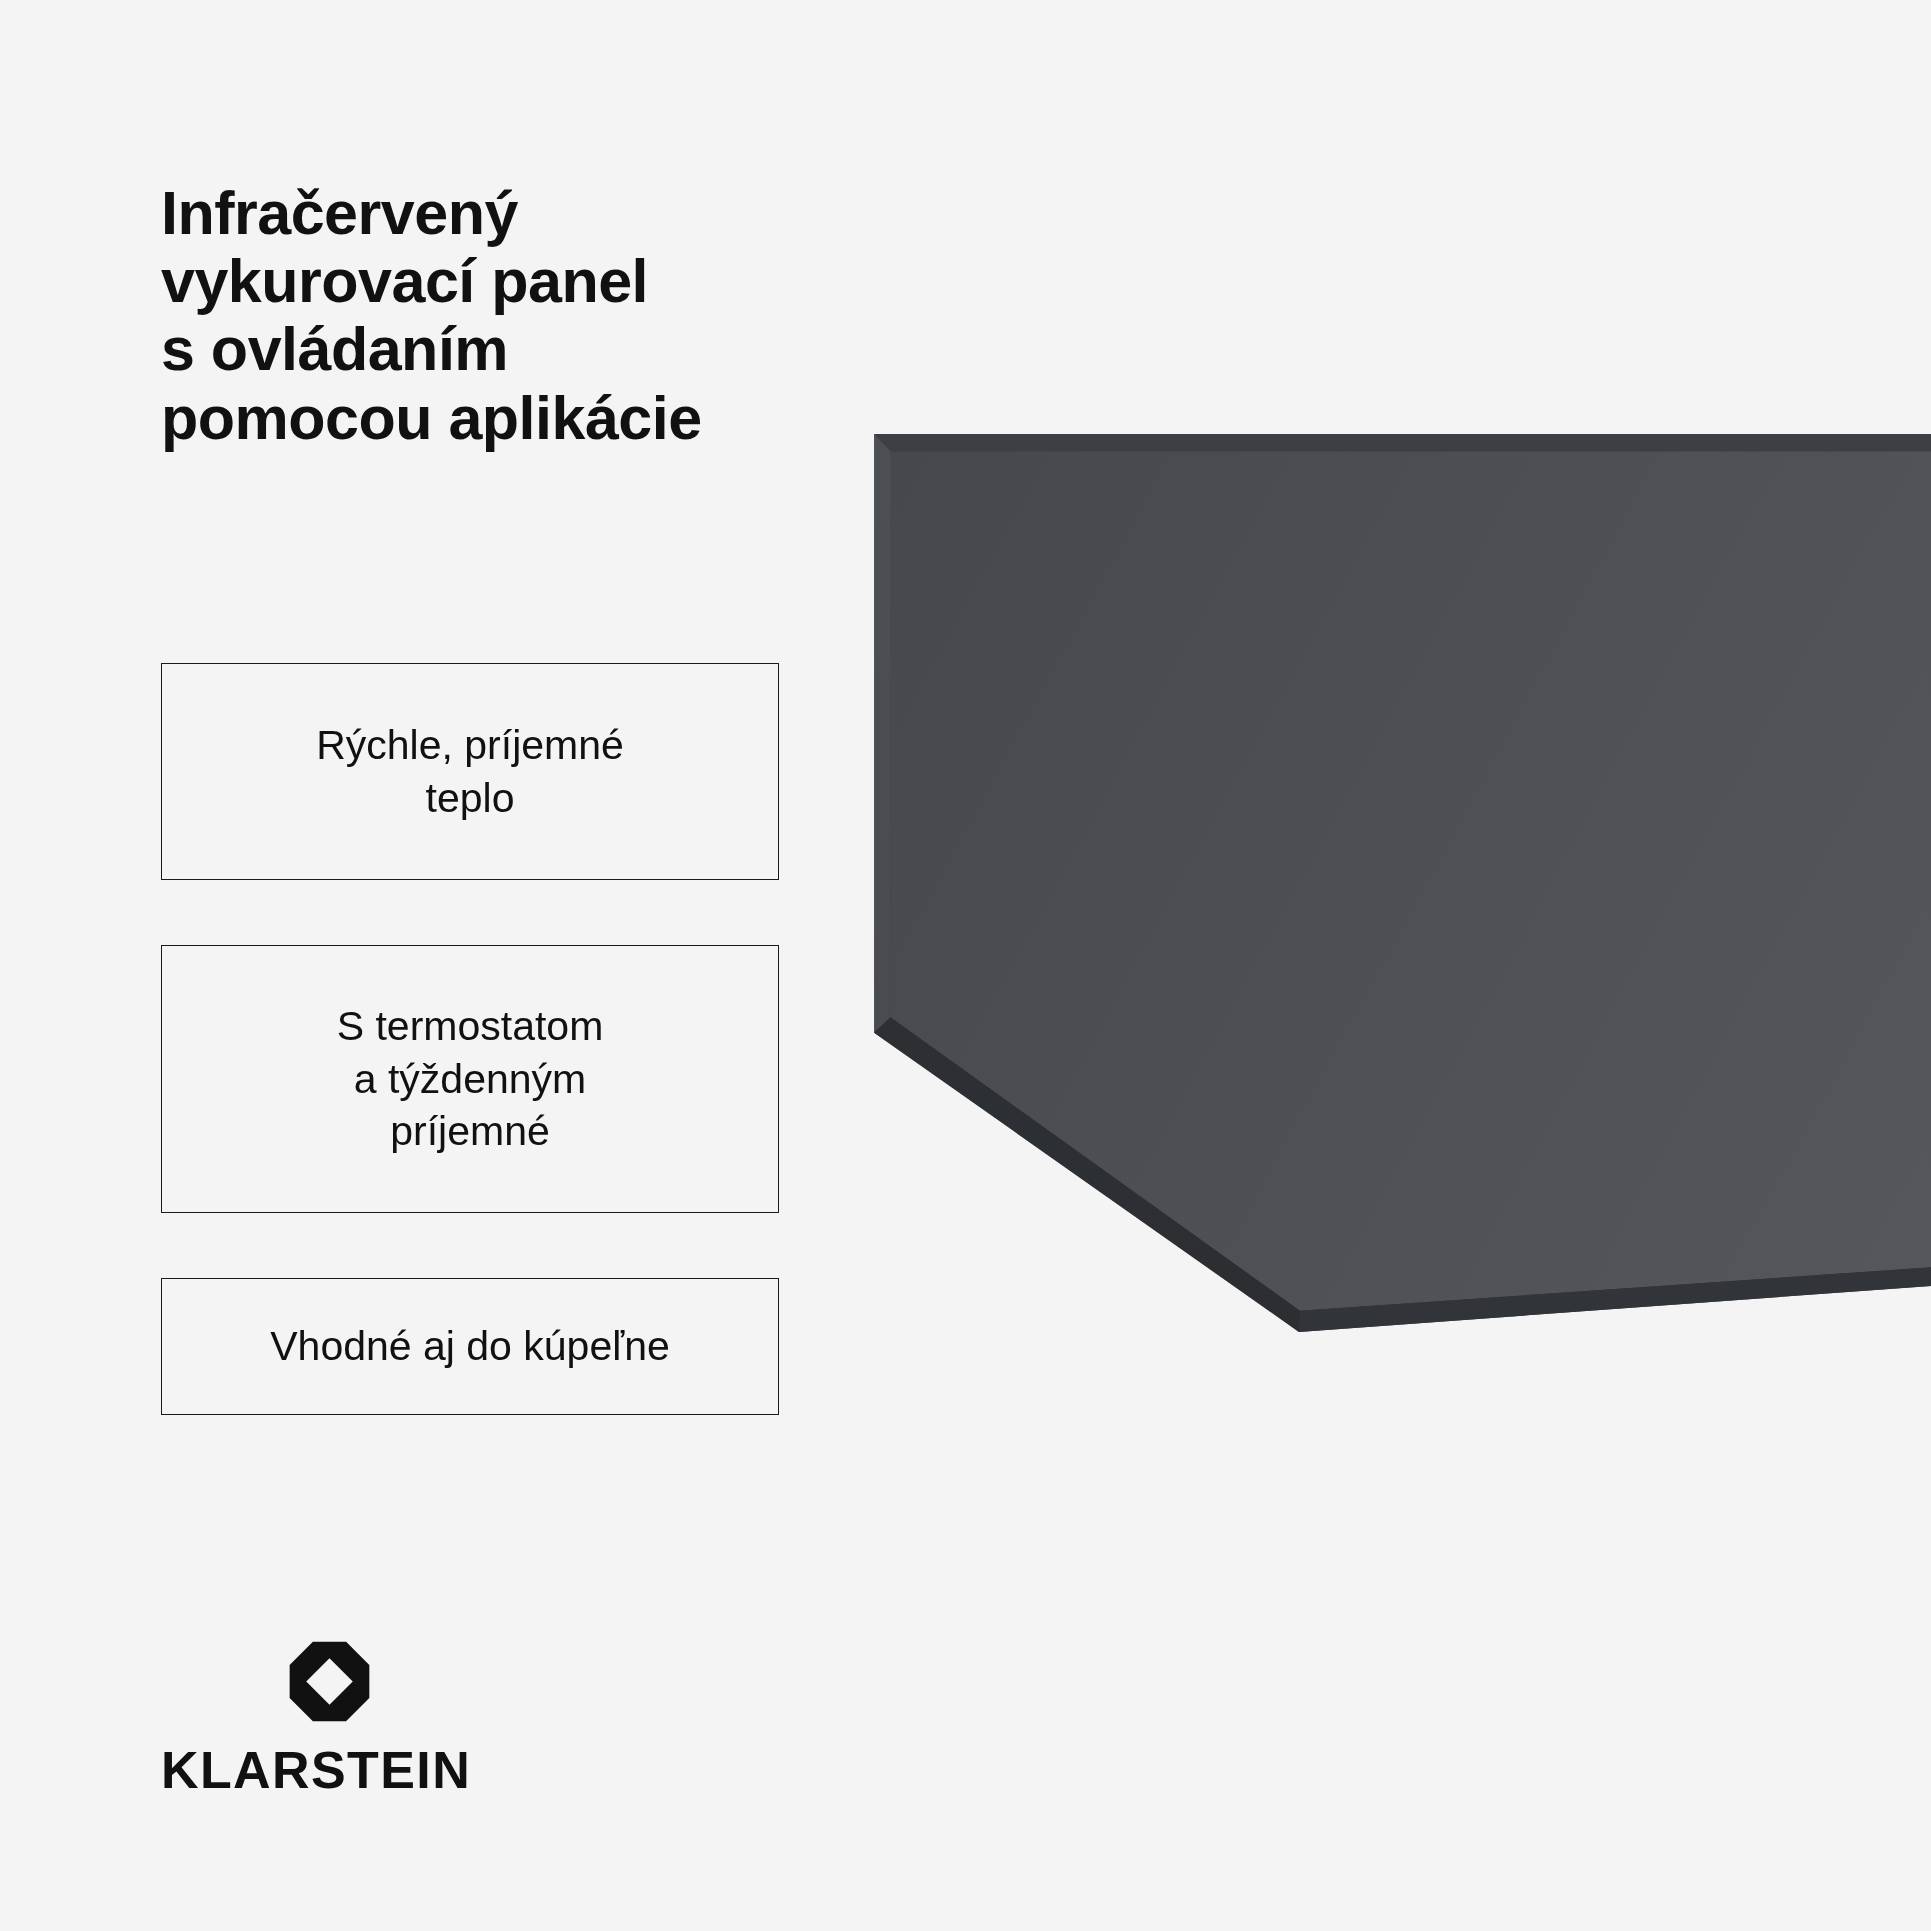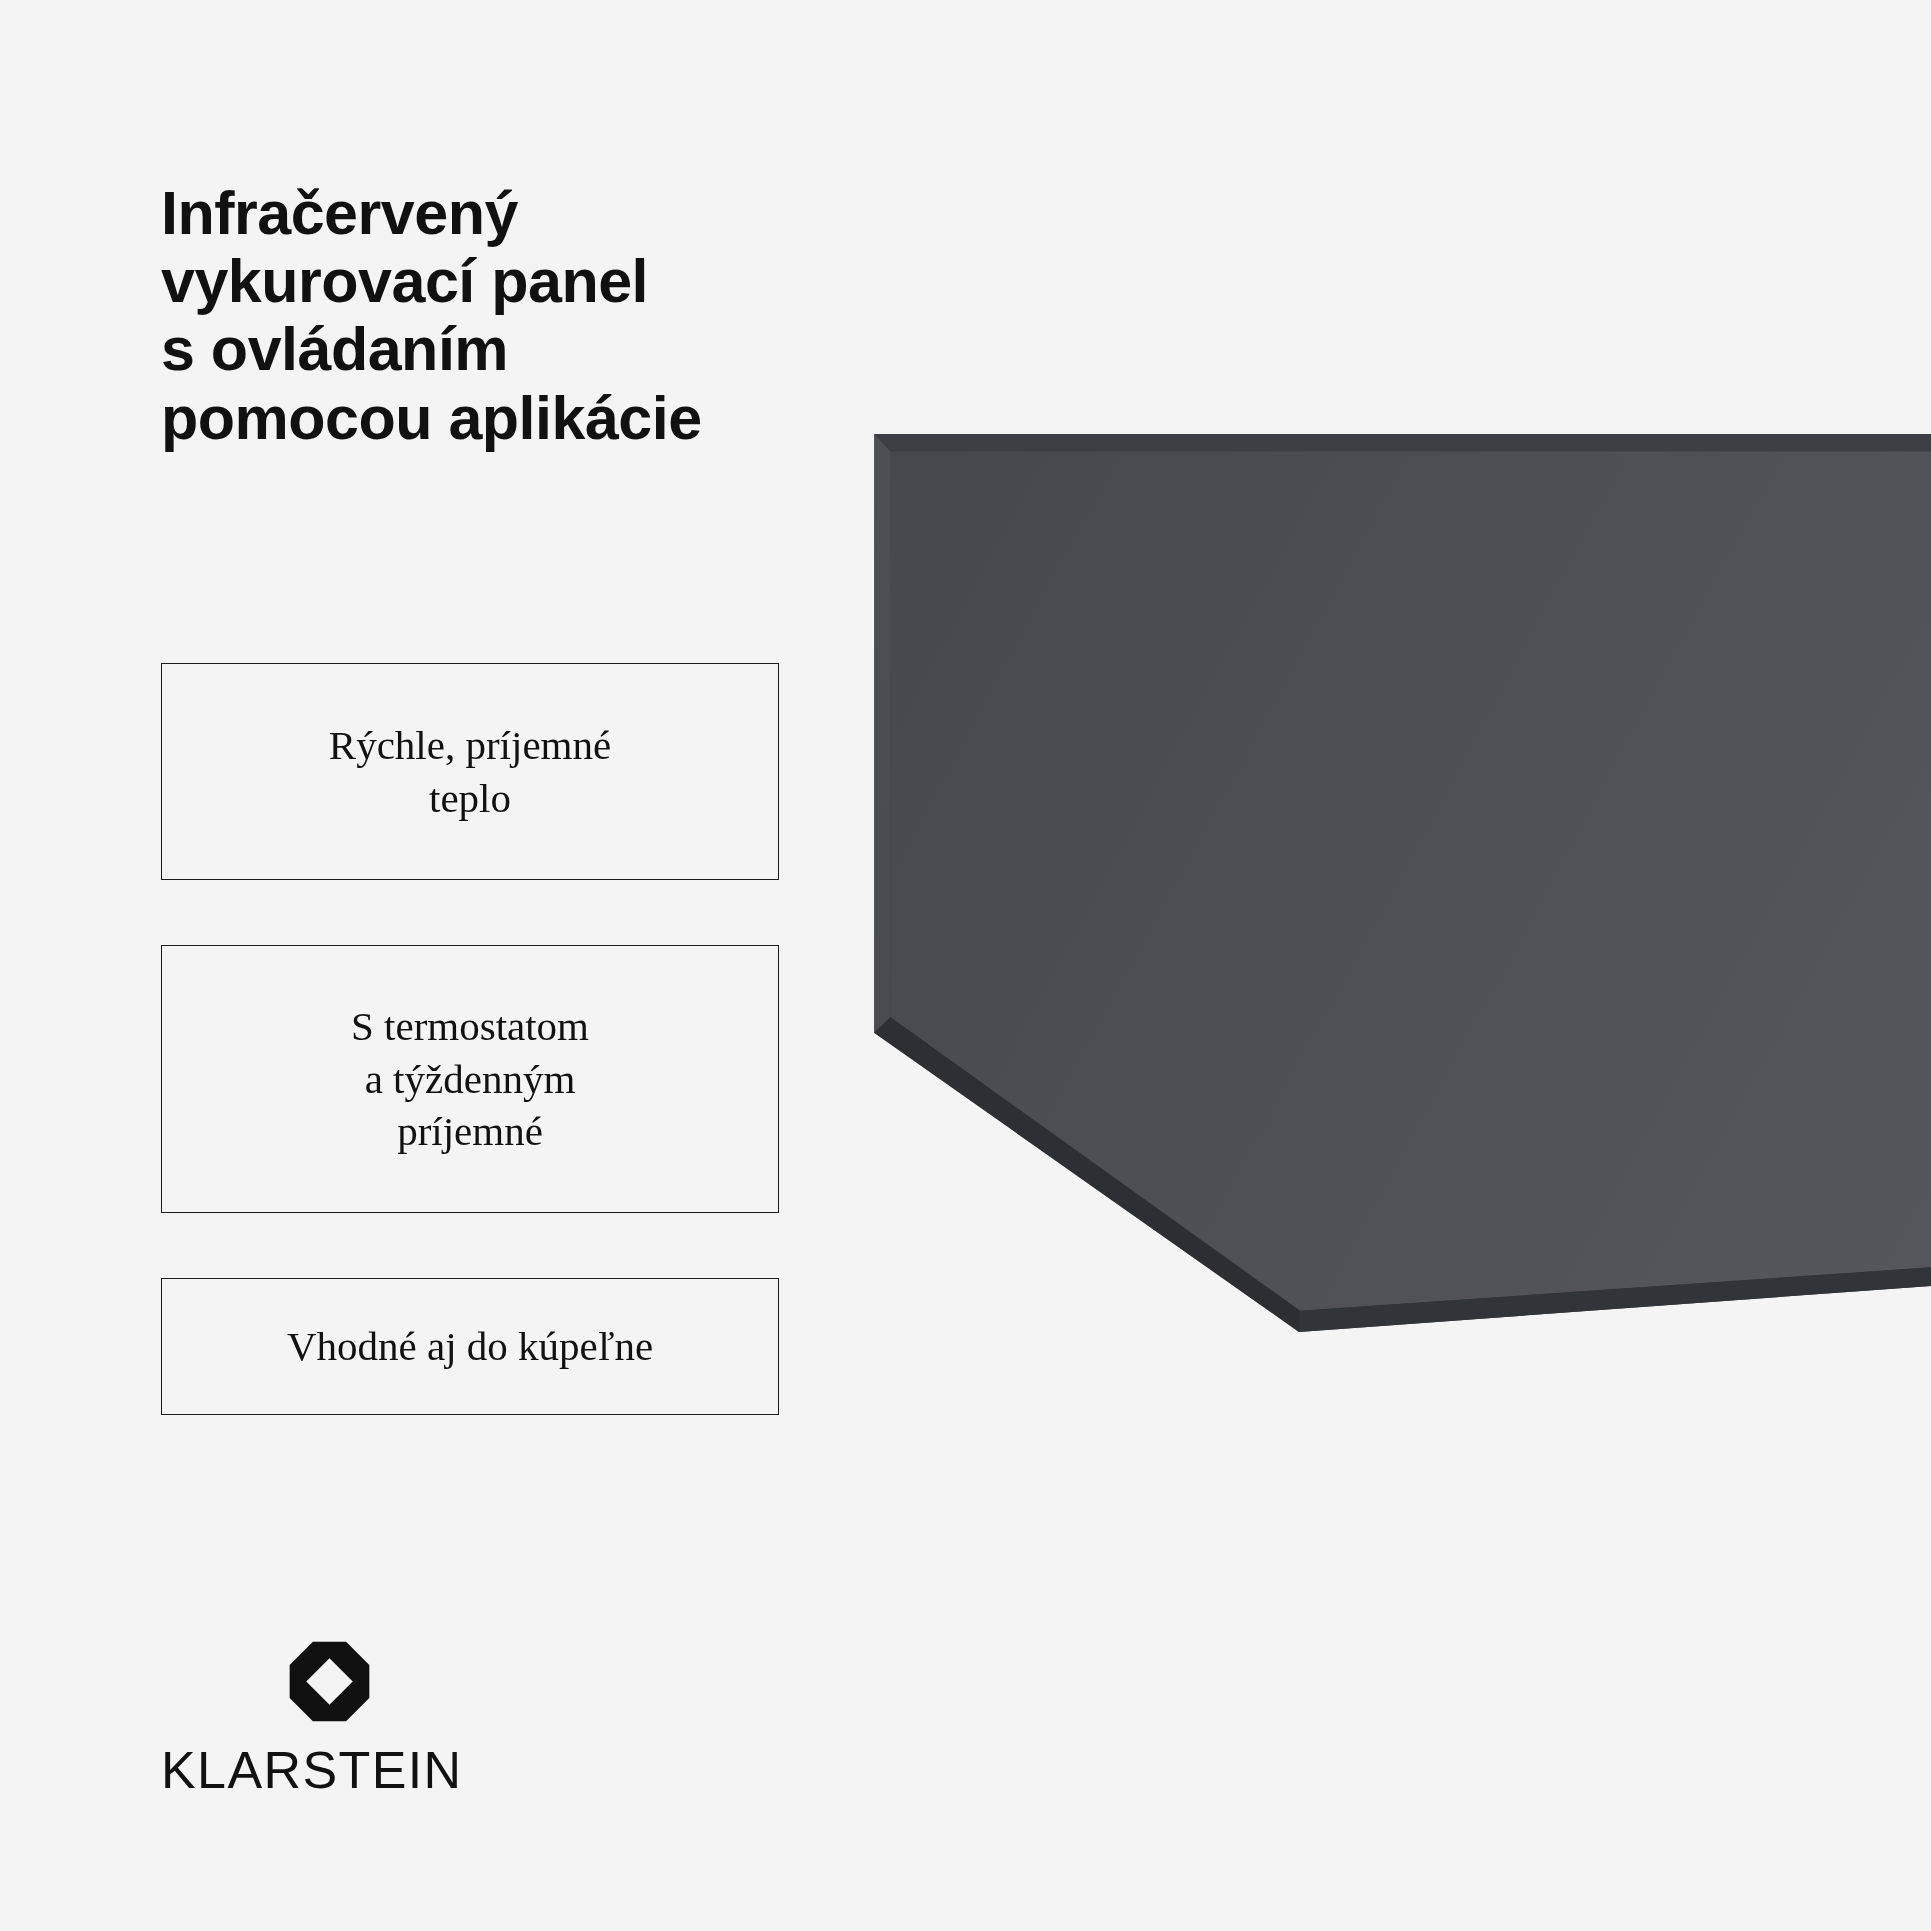--- a/index.html
+++ b/index.html
@@ -68,21 +68,20 @@
   .feature-box {
     border: 1.9px solid #1a1a1a;
     box-sizing: border-box;
     width: 618px;
     margin-bottom: 65px;
     display: flex;
     align-items: center;
     justify-content: center;
     text-align: center;
     padding: 25px 36px;
-    font-family: Liberation Serif, serif;
   }
   .feature-box .feature-text {
     font-size: 41px;
     line-height: 1.28;
     color: #111111;
     font-weight: 400;
     white-space: pre-line;
   }
   .feature-box.two-line { height: 217px; }
   .feature-box.three-line { height: 268px; }
@@ -97,21 +96,21 @@
   }
   .brand-mark {
     width: 83px;
     height: 83px;
     display: block;
     margin-left: 127px;
   }
   .brand-name {
     margin-top: 21px;
     font-size: 52px;
-    font-weight: 400;
+    font-weight: 700;
     letter-spacing: 1.4px;
     color: #111111;
     line-height: 1;
   }
 </style>
 </head>
 <body>
 
 <div class="product-stage">
   <div class="panel-wrap">

